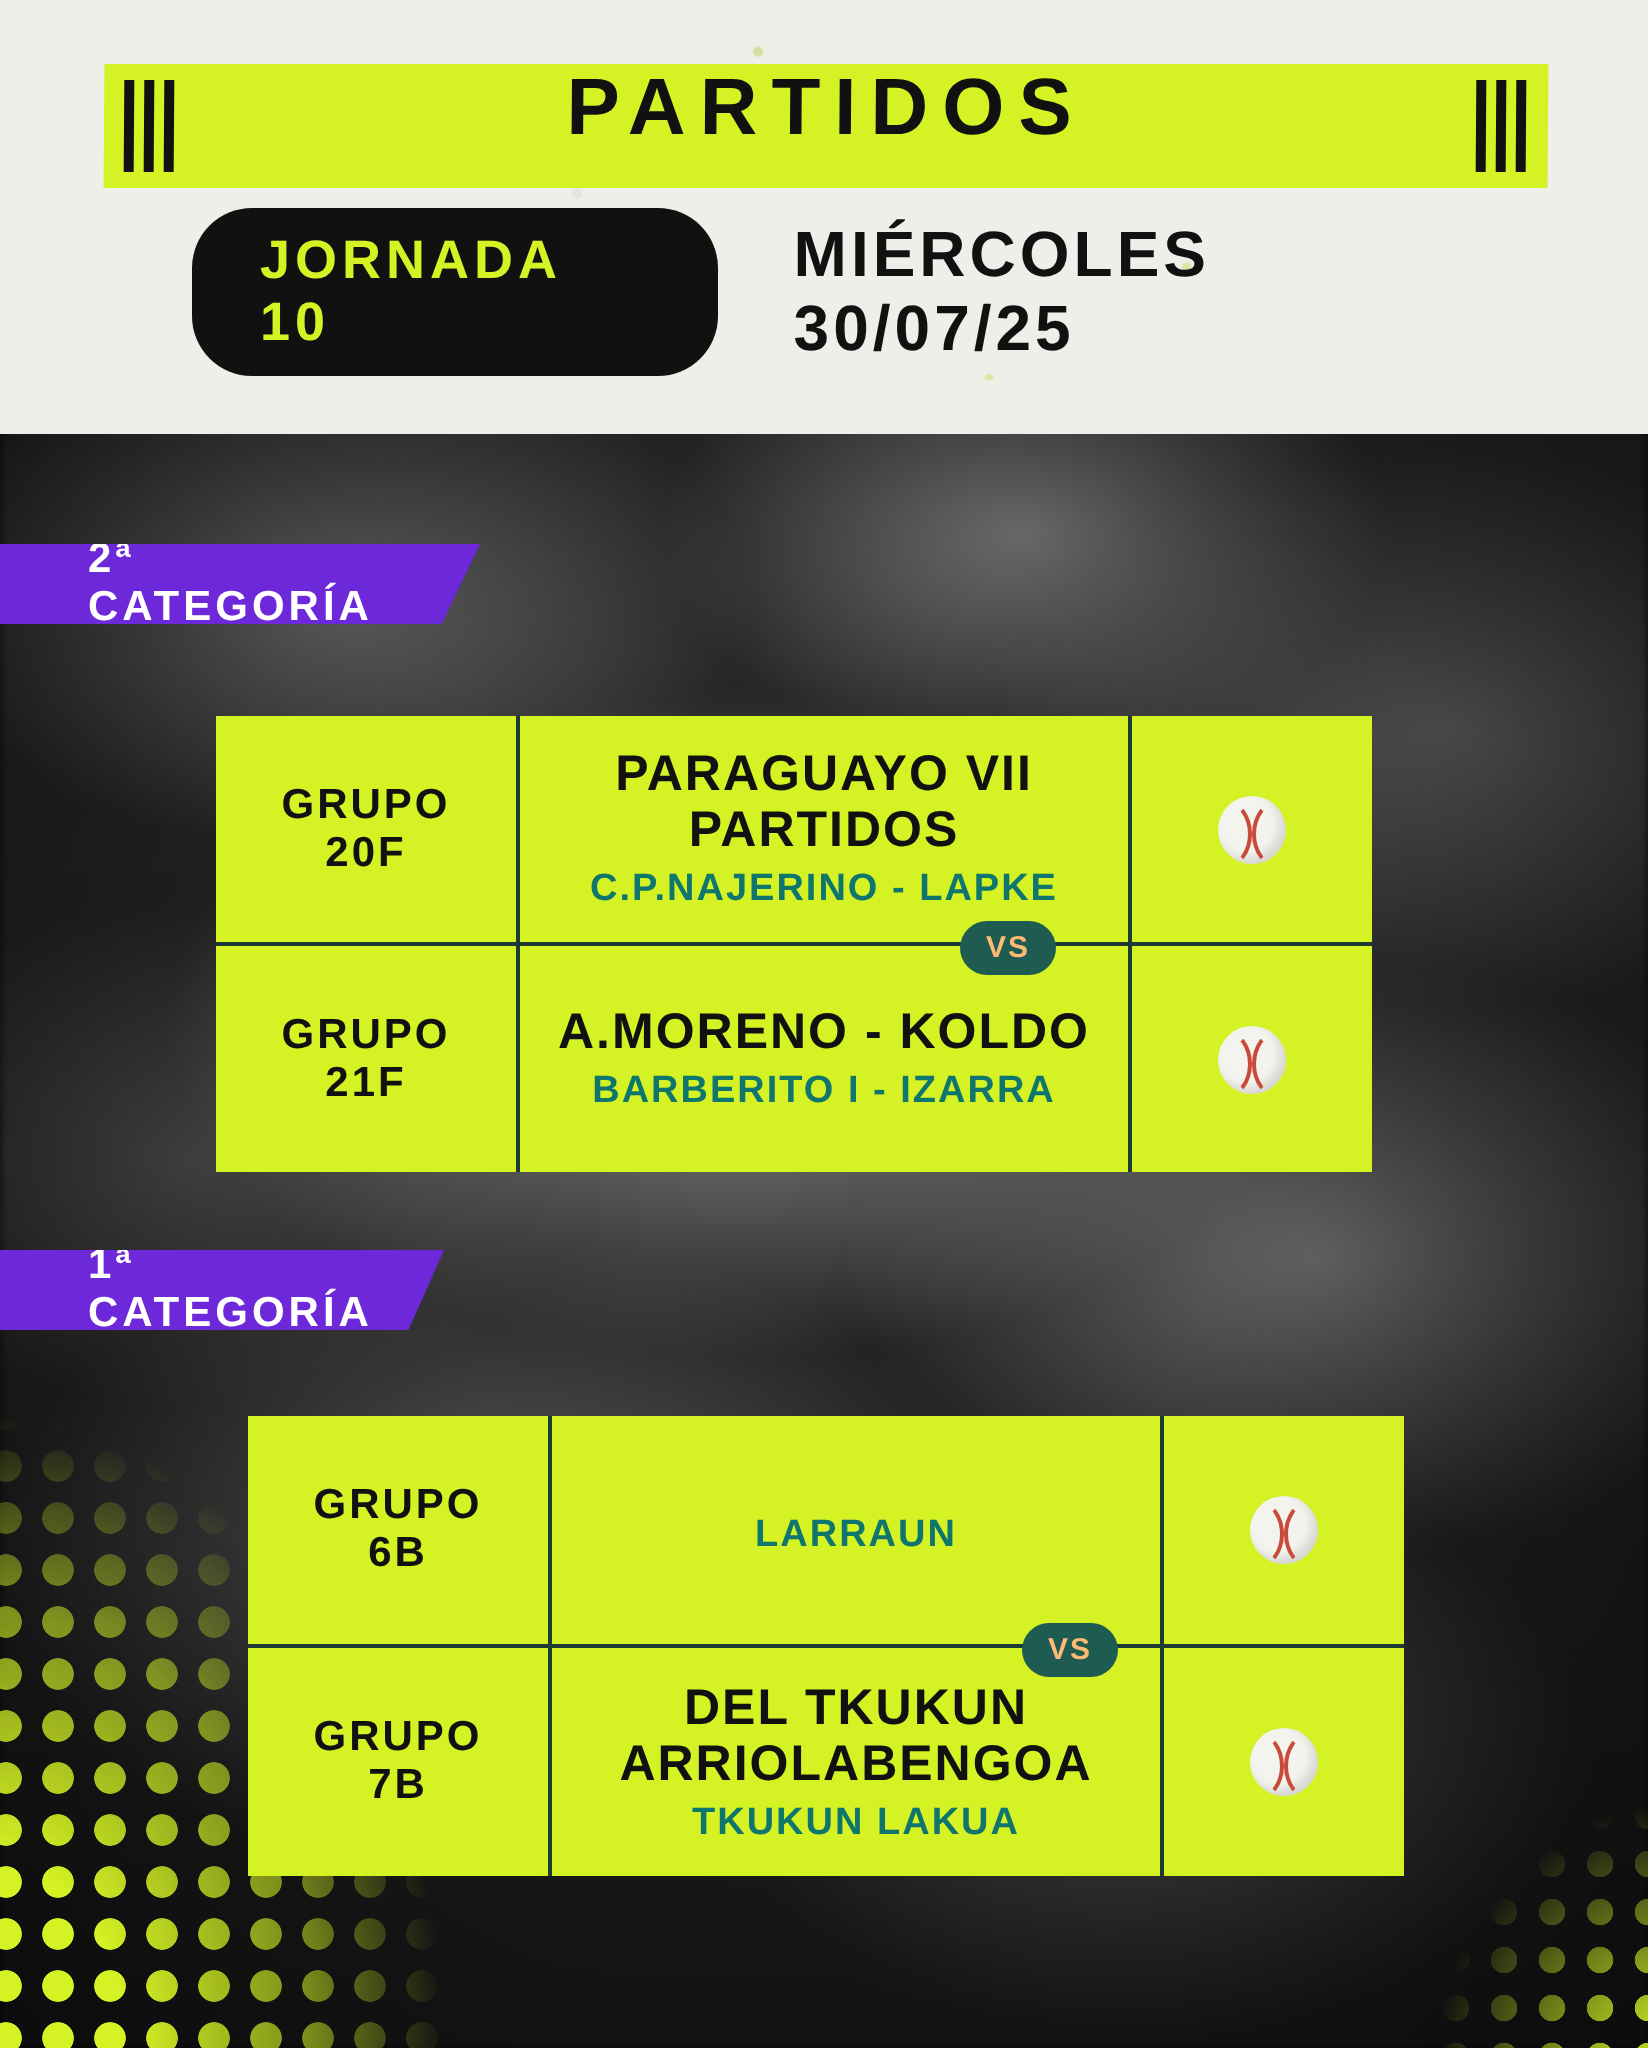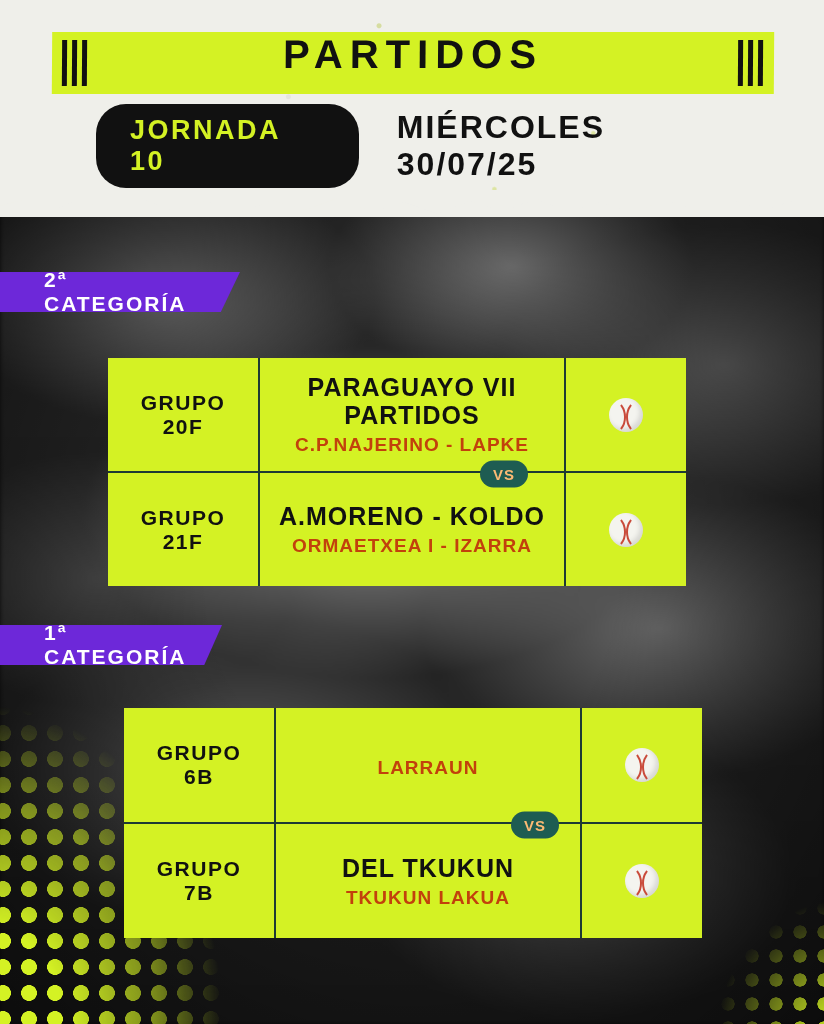--- a/index.html
+++ b/index.html
@@ -235,21 +235,21 @@
   }
   .teams .names {
     color: #111;
     font-size: 25px;
     font-weight: 900;
     letter-spacing: 1px;
     line-height: 1.12;
   }
   .teams .club {
     margin-top: 5px;
-    color: #c2410c;
+    color: #0f766e;
     font-size: 19px;
     font-weight: 900;
     letter-spacing: 1px;
   }
   .ball-cell {
     width: 120px;
     flex: 0 0 120px;
     display: flex; align-items: center; justify-content: center;
     height: 100%;
   }
@@ -342,21 +342,21 @@
         <div class="ball"></div>
       </div>
     </div>
     <div class="row">
       <div class="grupo">
         <span>GRUPO</span>
         <span>21F</span>
       </div>
       <div class="teams">
         <div class="names">A.MORENO - KOLDO</div>
-        <div class="club">ORMAETXEA I - IZARRA</div>
+        <div class="club">BARBERITO I - IZARRA</div>
       </div>
       <div class="ball-cell">
         <div class="ball"></div>
       </div>
     </div>
     <div class="vs">VS</div>
   </div>
 
   <div class="cat-tag" id="cat-1">1ª CATEGORÍA</div>
 
@@ -373,20 +373,21 @@
         <div class="ball"></div>
       </div>
     </div>
     <div class="row">
       <div class="grupo">
         <span>GRUPO</span>
         <span>7B</span>
       </div>
       <div class="teams">
         <div class="names">DEL TKUKUN</div>
+        <div class="names">ARRIOLABENGOA</div>
         <div class="club">TKUKUN LAKUA</div>
       </div>
       <div class="ball-cell">
         <div class="ball"></div>
       </div>
     </div>
     <div class="vs">VS</div>
   </div>
 
 </div>

